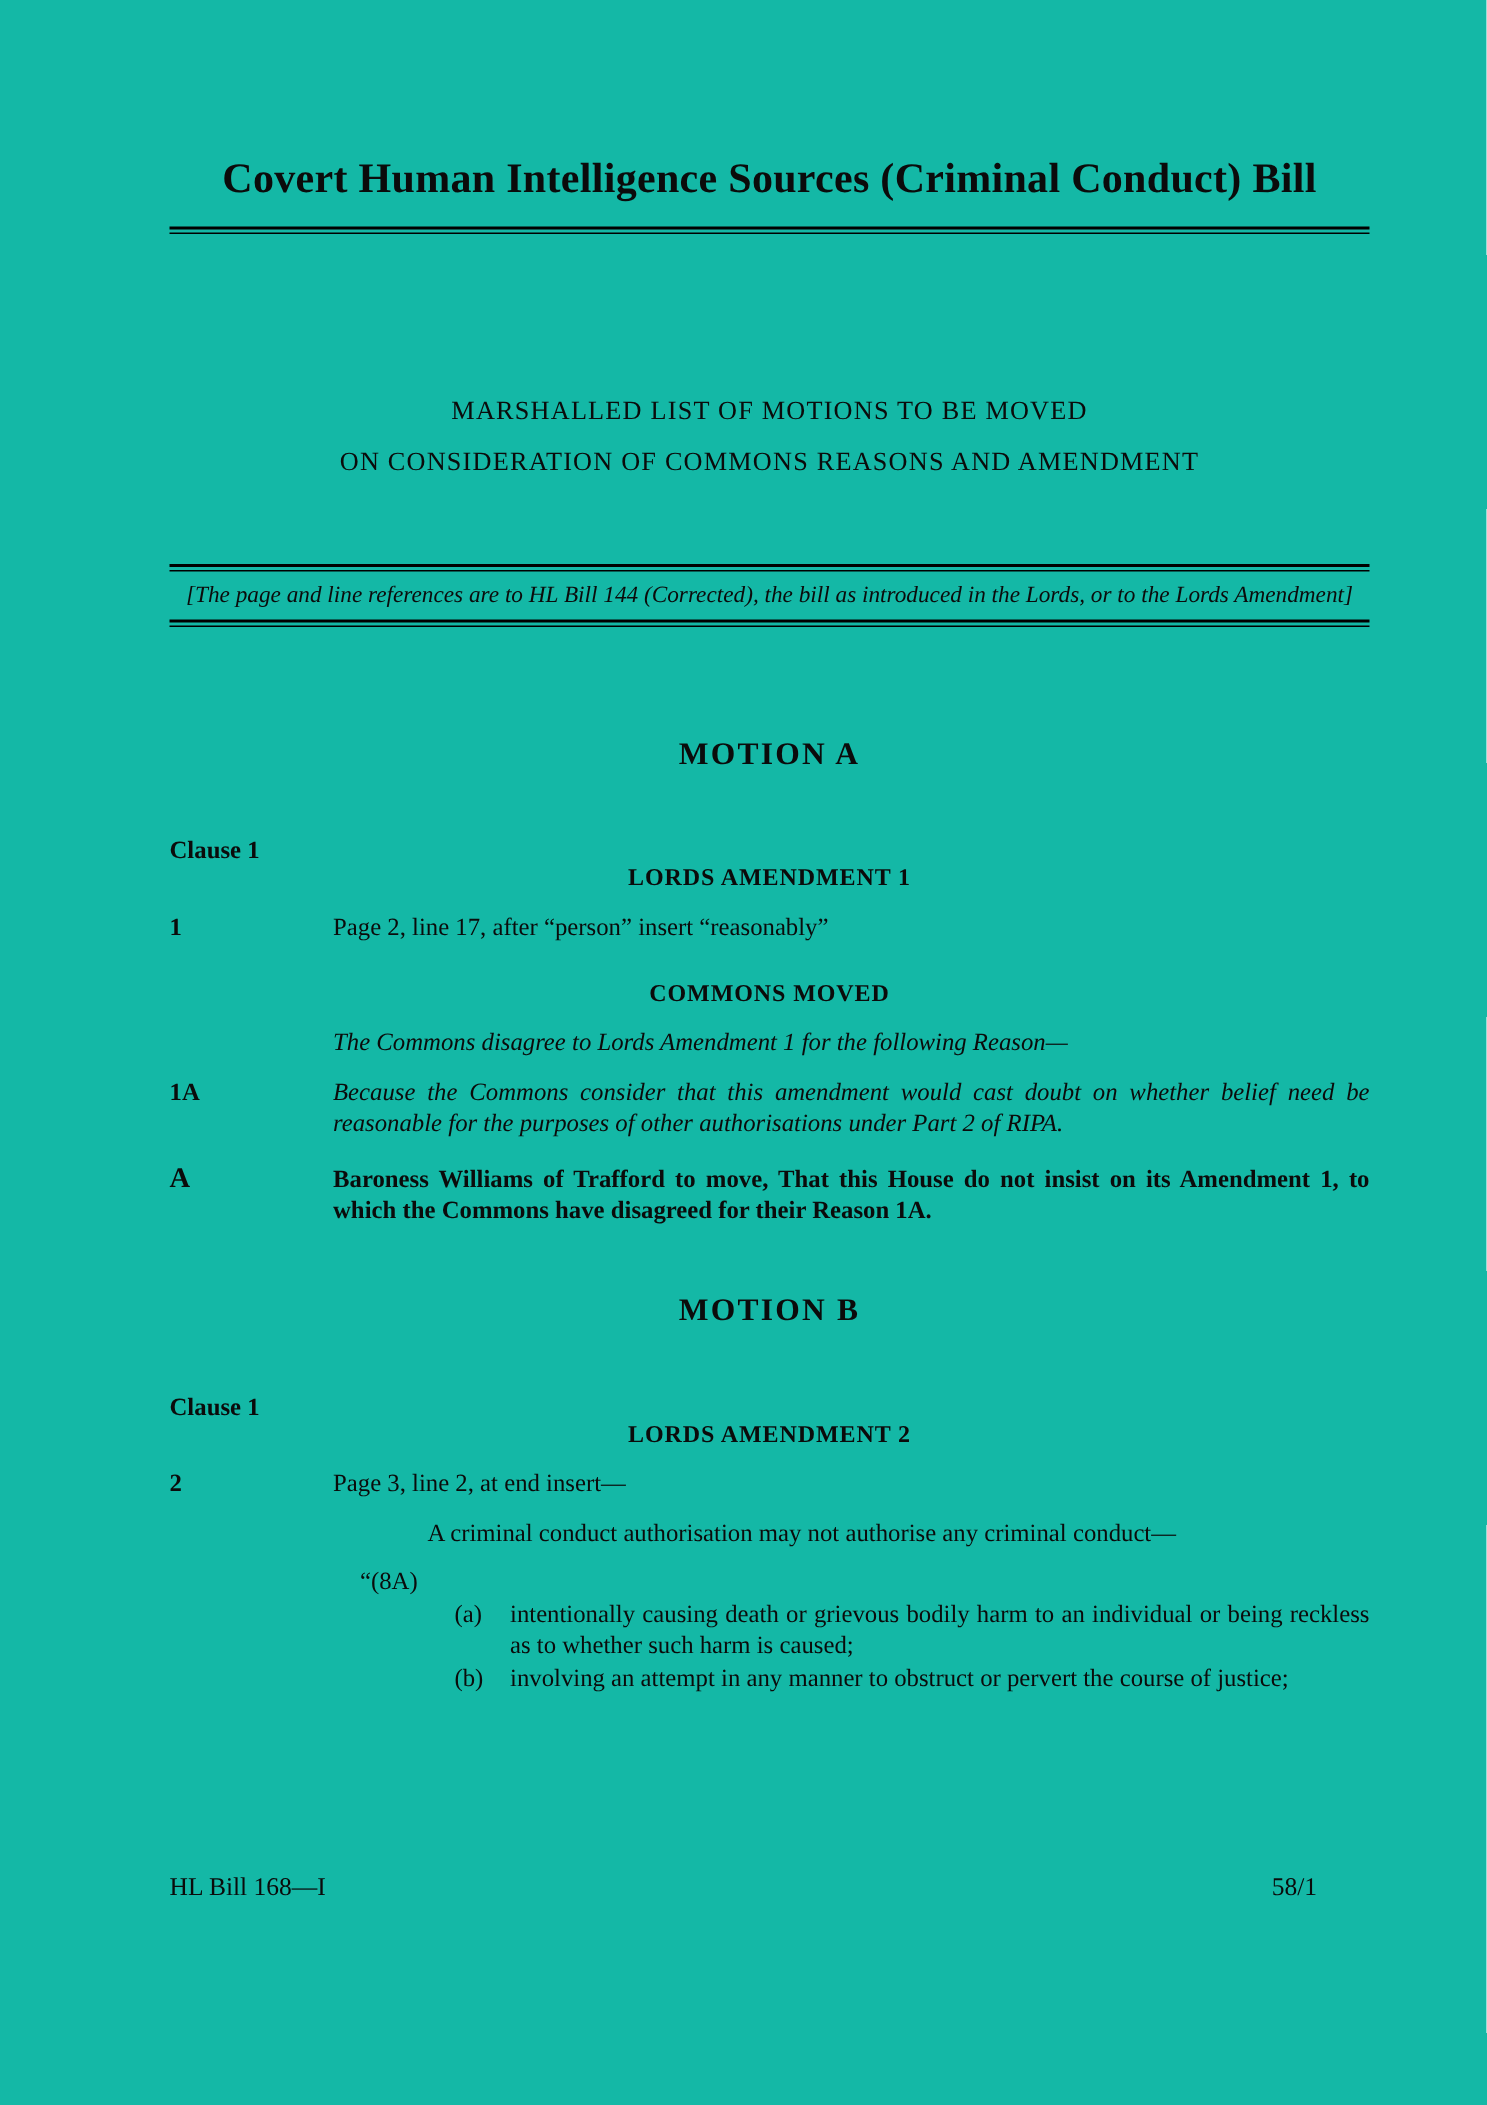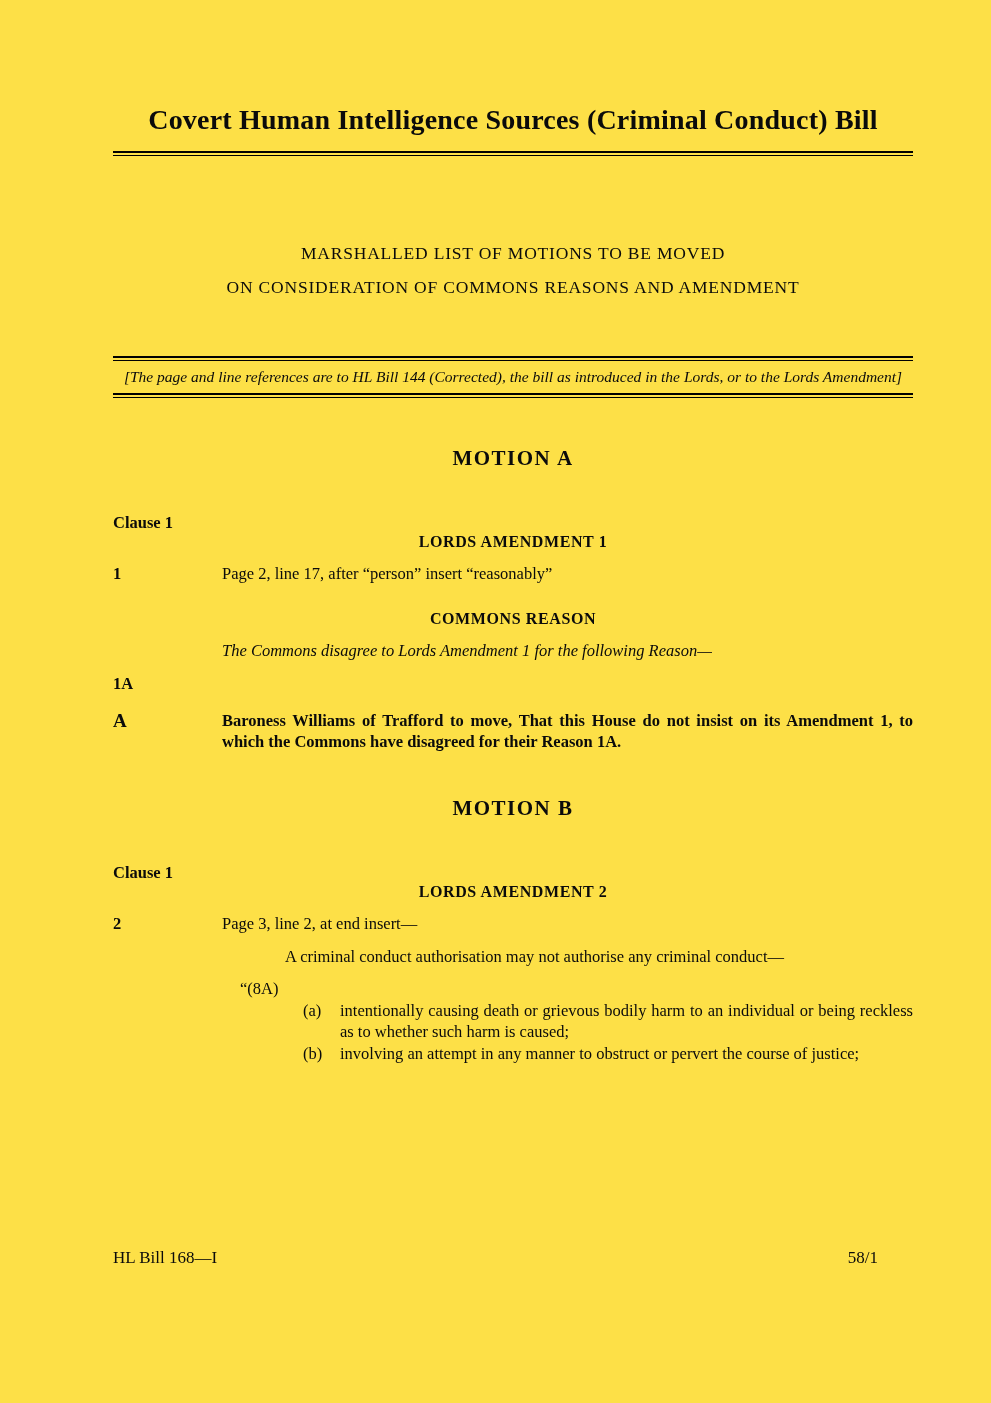--- a/index.html
+++ b/index.html
@@ -6,60 +6,60 @@
   html, body { background: #ffffff; }
   body {
     font-family: "Liberation Serif", "DejaVu Serif", serif;
     color: #0b0b0b;
   }
   .page {
     position: relative;
     width: 991px;
     height: 1403px;
     margin: 0 auto;
-    background: #fde047;
+    background: #14b8a6;
     padding: 100px 78px 0 113px;
   }
   
   .bill-title {
     font-size: 28px;
     font-weight: bold;
     text-align: center;
     line-height: 1.45;
     letter-spacing: 0.2px;
   }
   .double-rule {
     height: 5px;
     border-top: 2.5px solid #000;
     border-bottom: 1px solid #000;
   }
   .title-rule { margin-top: 10px; }
   
   .subtitle {
-    margin-top: 80px;
+    margin-top: 100px;
     text-align: center;
     font-size: 17.5px;
     letter-spacing: 0.8px;
     line-height: 34px;
   }
   
   .ref-note-wrap { margin-top: 52px; }
   .ref-note {
     font-style: italic;
     font-size: 15.5px;
     text-align: center;
     line-height: 21px;
     padding: 5px 2px 6px 2px;
   }
   
   .motion-heading {
     text-align: center;
     font-size: 21px;
     letter-spacing: 1.5px;
-    margin-top: 48px;
+    margin-top: 72px;
   }
   .motion-heading.second { margin-top: 44px; }
   .clause-heading {
     text-align: left;
     font-size: 16.5px;
     font-weight: bold;
     margin-top: 42px;
   }
   .amendment-heading {
     text-align: center;
@@ -140,29 +140,30 @@
 
   <h2 class="motion-heading">MOTION A</h2>
   <h3 class="clause-heading">Clause 1</h3>
   <h4 class="amendment-heading">LORDS AMENDMENT 1</h4>
 
   <div class="item">
     <span class="item-num">1</span>
     <div class="item-body">Page 2, line 17, after “person” insert “reasonably”</div>
   </div>
 
-  <h4 class="reason-heading">COMMONS REASON</h4>
+  <h4 class="reason-heading">COMMONS MOVED</h4>
 
   <div class="item disagree">
     <span class="item-num"></span>
     <div class="item-body italic">The Commons disagree to Lords Amendment 1 for the following Reason—</div>
   </div>
 
   <div class="item reason-item">
     <span class="item-num">1A</span>
+    <div class="item-body italic just">Because the Commons consider that this amendment would cast doubt on whether belief need be reasonable for the purposes of other authorisations under Part 2 of RIPA.</div>
   </div>
 
   <div class="item motion-move">
     <span class="item-num letter">A</span>
     <div class="item-body bold just">Baroness Williams of Trafford to move, That this House do not insist on its Amendment 1, to which the Commons have disagreed for their Reason 1A.</div>
   </div>
 
   <h2 class="motion-heading second">MOTION B</h2>
   <h3 class="clause-heading">Clause 1</h3>
   <h4 class="amendment-heading">LORDS AMENDMENT 2</h4>

